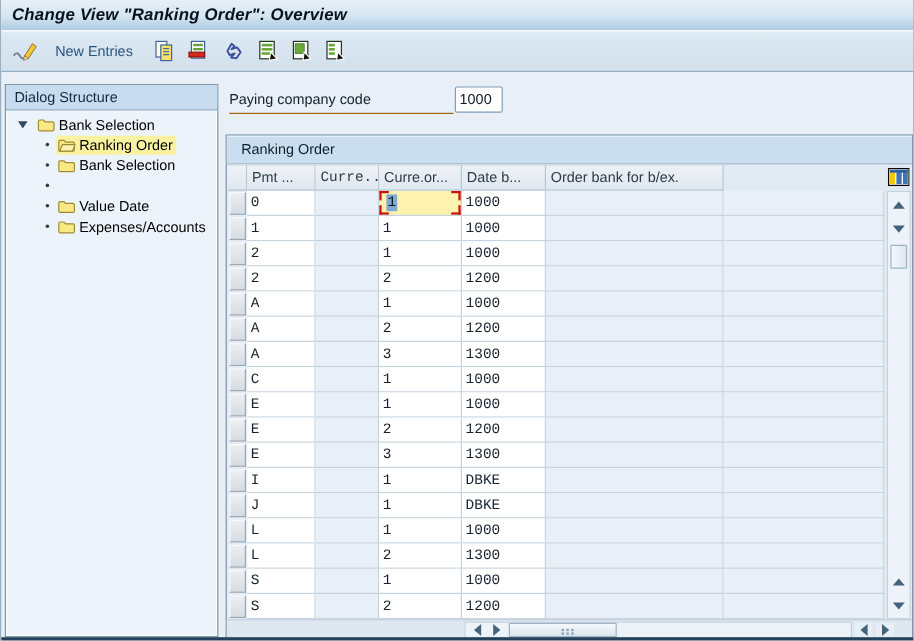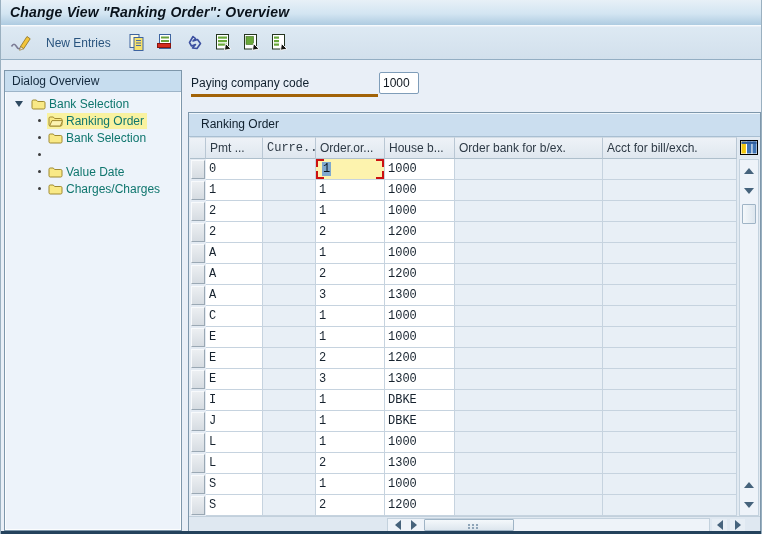--- a/index.html
+++ b/index.html
@@ -26,33 +26,33 @@
   .tb-text { font-family:"Liberation Sans", sans-serif; font-size:12px; color:#29547e;
              padding:0 8px 0 4px; margin-right:6px; white-space:nowrap; }
   .tb-gap { width:4px; }
 
   
   .sidebar { position:absolute; left:3px; top:70px; width:178px; height:461px;
              background:#edf3fa; border:1px solid #7e97ab; box-shadow:inset 0 0 0 1px #fbfdfe; }
   .sidebar-header { height:21px; line-height:20px; background:#c7ddef; border-bottom:1px solid #9db4c8;
                     font-size:12px; color:#142a3d; padding-left:7px; }
   .tree { padding-top:3px; }
-  .tree-row { position:relative; height:17px; display:flex; align-items:center; font-size:12px; color:#0f766e; }
+  .tree-row { position:relative; height:17px; display:flex; align-items:center; font-size:12px; color:#000000; }
   .expander { width:0; height:0; border-left:4px solid transparent; border-right:4px solid transparent;
               border-top:6px solid #2f4a61; margin-left:10px; margin-right:7px; }
   .bullet { width:3px; height:3px; background:#3c3c3c; border-radius:50%; margin-left:33px; margin-right:6px; }
   .hl { display:flex; align-items:center; height:16px; padding:0 3px 0 1px; }
   .tree-item.selected .hl { background:#f9f2a0; }
   .folder-ic { margin-right:3px; display:flex; }
   .tree-label { white-space:nowrap; }
 
   
   .form-row { position:absolute; left:190px; top:72px; height:24px; }
   .form-label { position:absolute; left:0; top:4px; width:187px; font-size:12px; color:#10202e;
-                border-bottom:3px solid #a16207; padding-bottom:4px; }
+                border-bottom:1px solid #a16207; padding-bottom:4px; }
   .form-input { position:absolute; left:188px; top:0; width:40px; height:22px;
                 border:1px solid #7f9db9; border-radius:2px; background:#fff;
                 font-family:"Liberation Sans", sans-serif; font-size:12px; color:#101820; padding:0 3px; }
 
   
   .table-control { position:absolute; left:187px; top:112px; width:573px; height:419px;
                    border:1px solid #7e97ab; background:#e2eaf2; }
   .section-header { position:absolute; left:0; top:0; width:571px; height:24px; background:#cbdeef;
                     box-shadow:inset 0 1px 0 #eef5fb; border-bottom:1px solid #a9bfd2;
                     font-size:12px; color:#0f1f2d; line-height:23px; padding-left:12px; }
@@ -202,21 +202,21 @@
           <rect x="5" y="3.5" width="5" height="2.2" fill="#69a83a"></rect>
           <rect x="5" y="7" width="5" height="2.2" fill="#69a83a"></rect>
           <rect x="5" y="10.5" width="5" height="2.2" fill="#69a83a"></rect>
           <path d="M12.5 10.5 l5.5 5.5 -6.5 1.2 z" fill="#14140f" stroke="#ffffff" stroke-width="0.9"></path>
         </svg>
       </span>
     </button>
   </div>
 
   <div class="sidebar">
-    <div class="sidebar-header">Dialog Overview</div>
+    <div class="sidebar-header">Dialog Structure</div>
     <div class="tree">
       <div class="tree-row">
         <span class="expander"></span>
         <span class="hl">
           <span class="folder-ic">
             <svg width="15" height="12" viewBox="0 0 15 12">
               <path d="M1 3.2 C1 2.5 1.5 2 2.2 2 H5.3 l1.3 1.5 H12.8 C13.5 3.5 14 4 14 4.7 V9.8 C14 10.5 13.5 11 12.8 11 H2.2 C1.5 11 1 10.5 1 9.8 Z" fill="#f9e986" stroke="#a08a30"></path>
             </svg>
           </span>
           <span class="tree-label">Bank Selection</span>
@@ -260,21 +260,21 @@
         </span>
       </div>
       <div class="tree-row tree-item">
         <span class="bullet"></span>
         <span class="hl">
           <span class="folder-ic">
             <svg width="15" height="12" viewBox="0 0 15 12">
               <path d="M1 3.2 C1 2.5 1.5 2 2.2 2 H5.3 l1.3 1.5 H12.8 C13.5 3.5 14 4 14 4.7 V9.8 C14 10.5 13.5 11 12.8 11 H2.2 C1.5 11 1 10.5 1 9.8 Z" fill="#f9e986" stroke="#a08a30"></path>
             </svg>
           </span>
-          <span class="tree-label">Charges/Charges</span>
+          <span class="tree-label">Expenses/Accounts</span>
         </span>
       </div>
     </div>
   </div>
 
   <div class="form-row">
     <span class="form-label">Paying company code</span>
     <input class="form-input" value="1000" style="">
   </div>
 
@@ -292,24 +292,23 @@
           <rect x="12.5" y="1.5" width="4" height="12" fill="#3f74b5"></rect>
           <rect x="1.5" y="1.5" width="15" height="2.4" fill="#2f5e9e"></rect>
         </svg>
       </span>
     </button>
 
     <div class="thead">
       <div class="th w-sel"></div>
       <div class="th w-pmt">Pmt ...</div>
       <div class="th w-curre">Curre...</div>
-      <div class="th w-rank">Order.or...</div>
-      <div class="th w-house">House b...</div>
+      <div class="th w-rank">Curre.or...</div>
+      <div class="th w-house">Date b...</div>
       <div class="th w-housebex">Order bank for b/ex.</div>
-      <div class="th w-acctbex">Acct for bill/exch.</div>
     </div>
 
     <div class="tbody">
         <div class="tr">
     <div class="td selcell w-sel">
             <span class="row-btn"></span>
           </div>
     <div class="td w-pmt">0</div>
     <div class="td w-curre tint"></div>
     <div class="td w-rank cell-selected"><span class="corners"></span><span class="sel-text">1</span></div>

